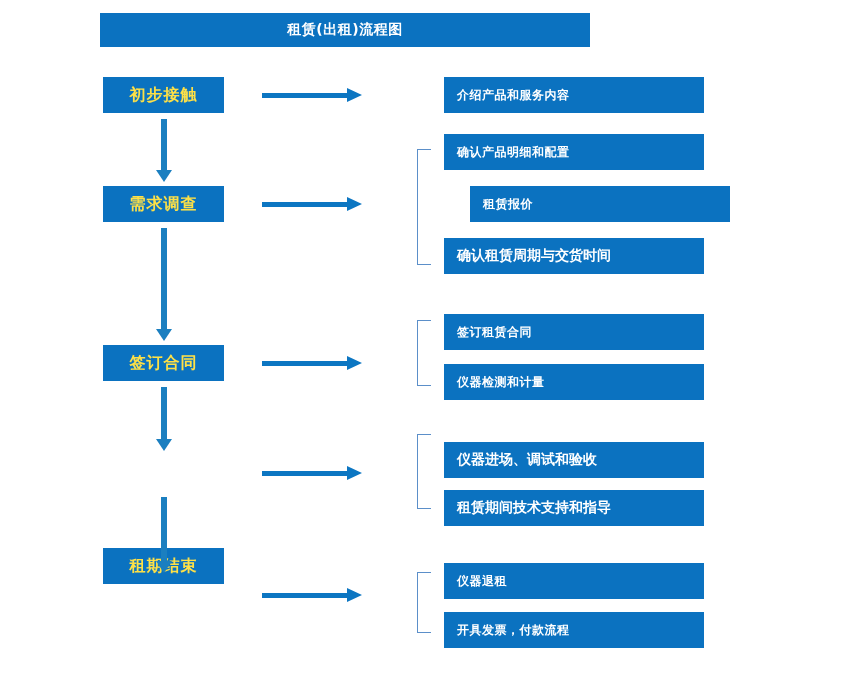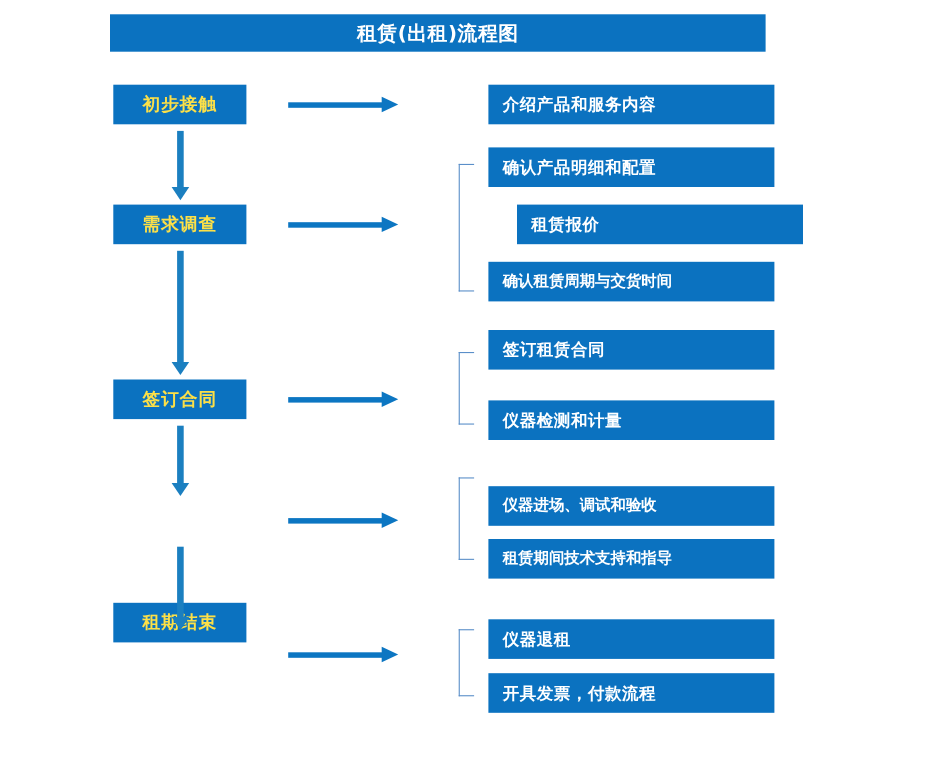--- a/index.html
+++ b/index.html
@@ -20,25 +20,25 @@
     left: 0; top: 0;
     width: 844px;
     height: 688px;
   }
 
   
   .title-bar {
     position: absolute;
     left: 100px;
     top: 13px;
-    width: 596px;
+    width: 490px;
     height: 34px;
     background: #0B72C0;
     color: #ffffff;
-    font-size: 18px;
+    font-size: 14px;
     font-weight: bold;
     display: flex;
     align-items: center;
     justify-content: center;
     letter-spacing: 0.5px;
   }
 
   
   .stage-box {
     position: absolute;
@@ -56,21 +56,21 @@
   }
 
   
   .detail-box {
     position: absolute;
     left: 444px;
     width: 260px;
     height: 36px;
     background: #0B72C0;
     color: #ffffff;
-    font-size: 15px;
+    font-size: 12px;
     font-weight: bold;
     display: flex;
     align-items: center;
     padding-left: 13px;
     box-sizing: border-box;
     letter-spacing: 0.5px;
   }
   .detail-box.narrow-text { font-size: 14px; letter-spacing: 0px; }
 
   
@@ -183,20 +183,20 @@
 
   <div class="bracket" style="top:149px; height:116px;"></div>
   <div class="bracket" style="top:320px; height:66px;"></div>
   <div class="bracket" style="top:434px; height:75px;"></div>
   <div class="bracket" style="top:572px; height:61px;"></div>
 
   <div class="detail-box" style="top:77px;">介绍产品和服务内容</div>
   <div class="detail-box" style="top:134px;">确认产品明细和配置</div>
   <div class="detail-box" style="top:186px;margin-left:26px;">租赁报价</div>
   <div class="detail-box narrow-text" style="top:238px;">确认租赁周期与交货时间</div>
-  <div class="detail-box" style="top:300px;">签订租赁合同</div>
+  <div class="detail-box" style="top:314px;">签订租赁合同</div>
   <div class="detail-box" style="top:364px;">仪器检测和计量</div>
   <div class="detail-box narrow-text" style="top:442px;">仪器进场、调试和验收</div>
   <div class="detail-box narrow-text" style="top:490px;">租赁期间技术支持和指导</div>
   <div class="detail-box" style="top:563px;">仪器退租</div>
   <div class="detail-box" style="top:612px;">开具发票，付款流程</div>
 
 </div>
 
 </body></html>

